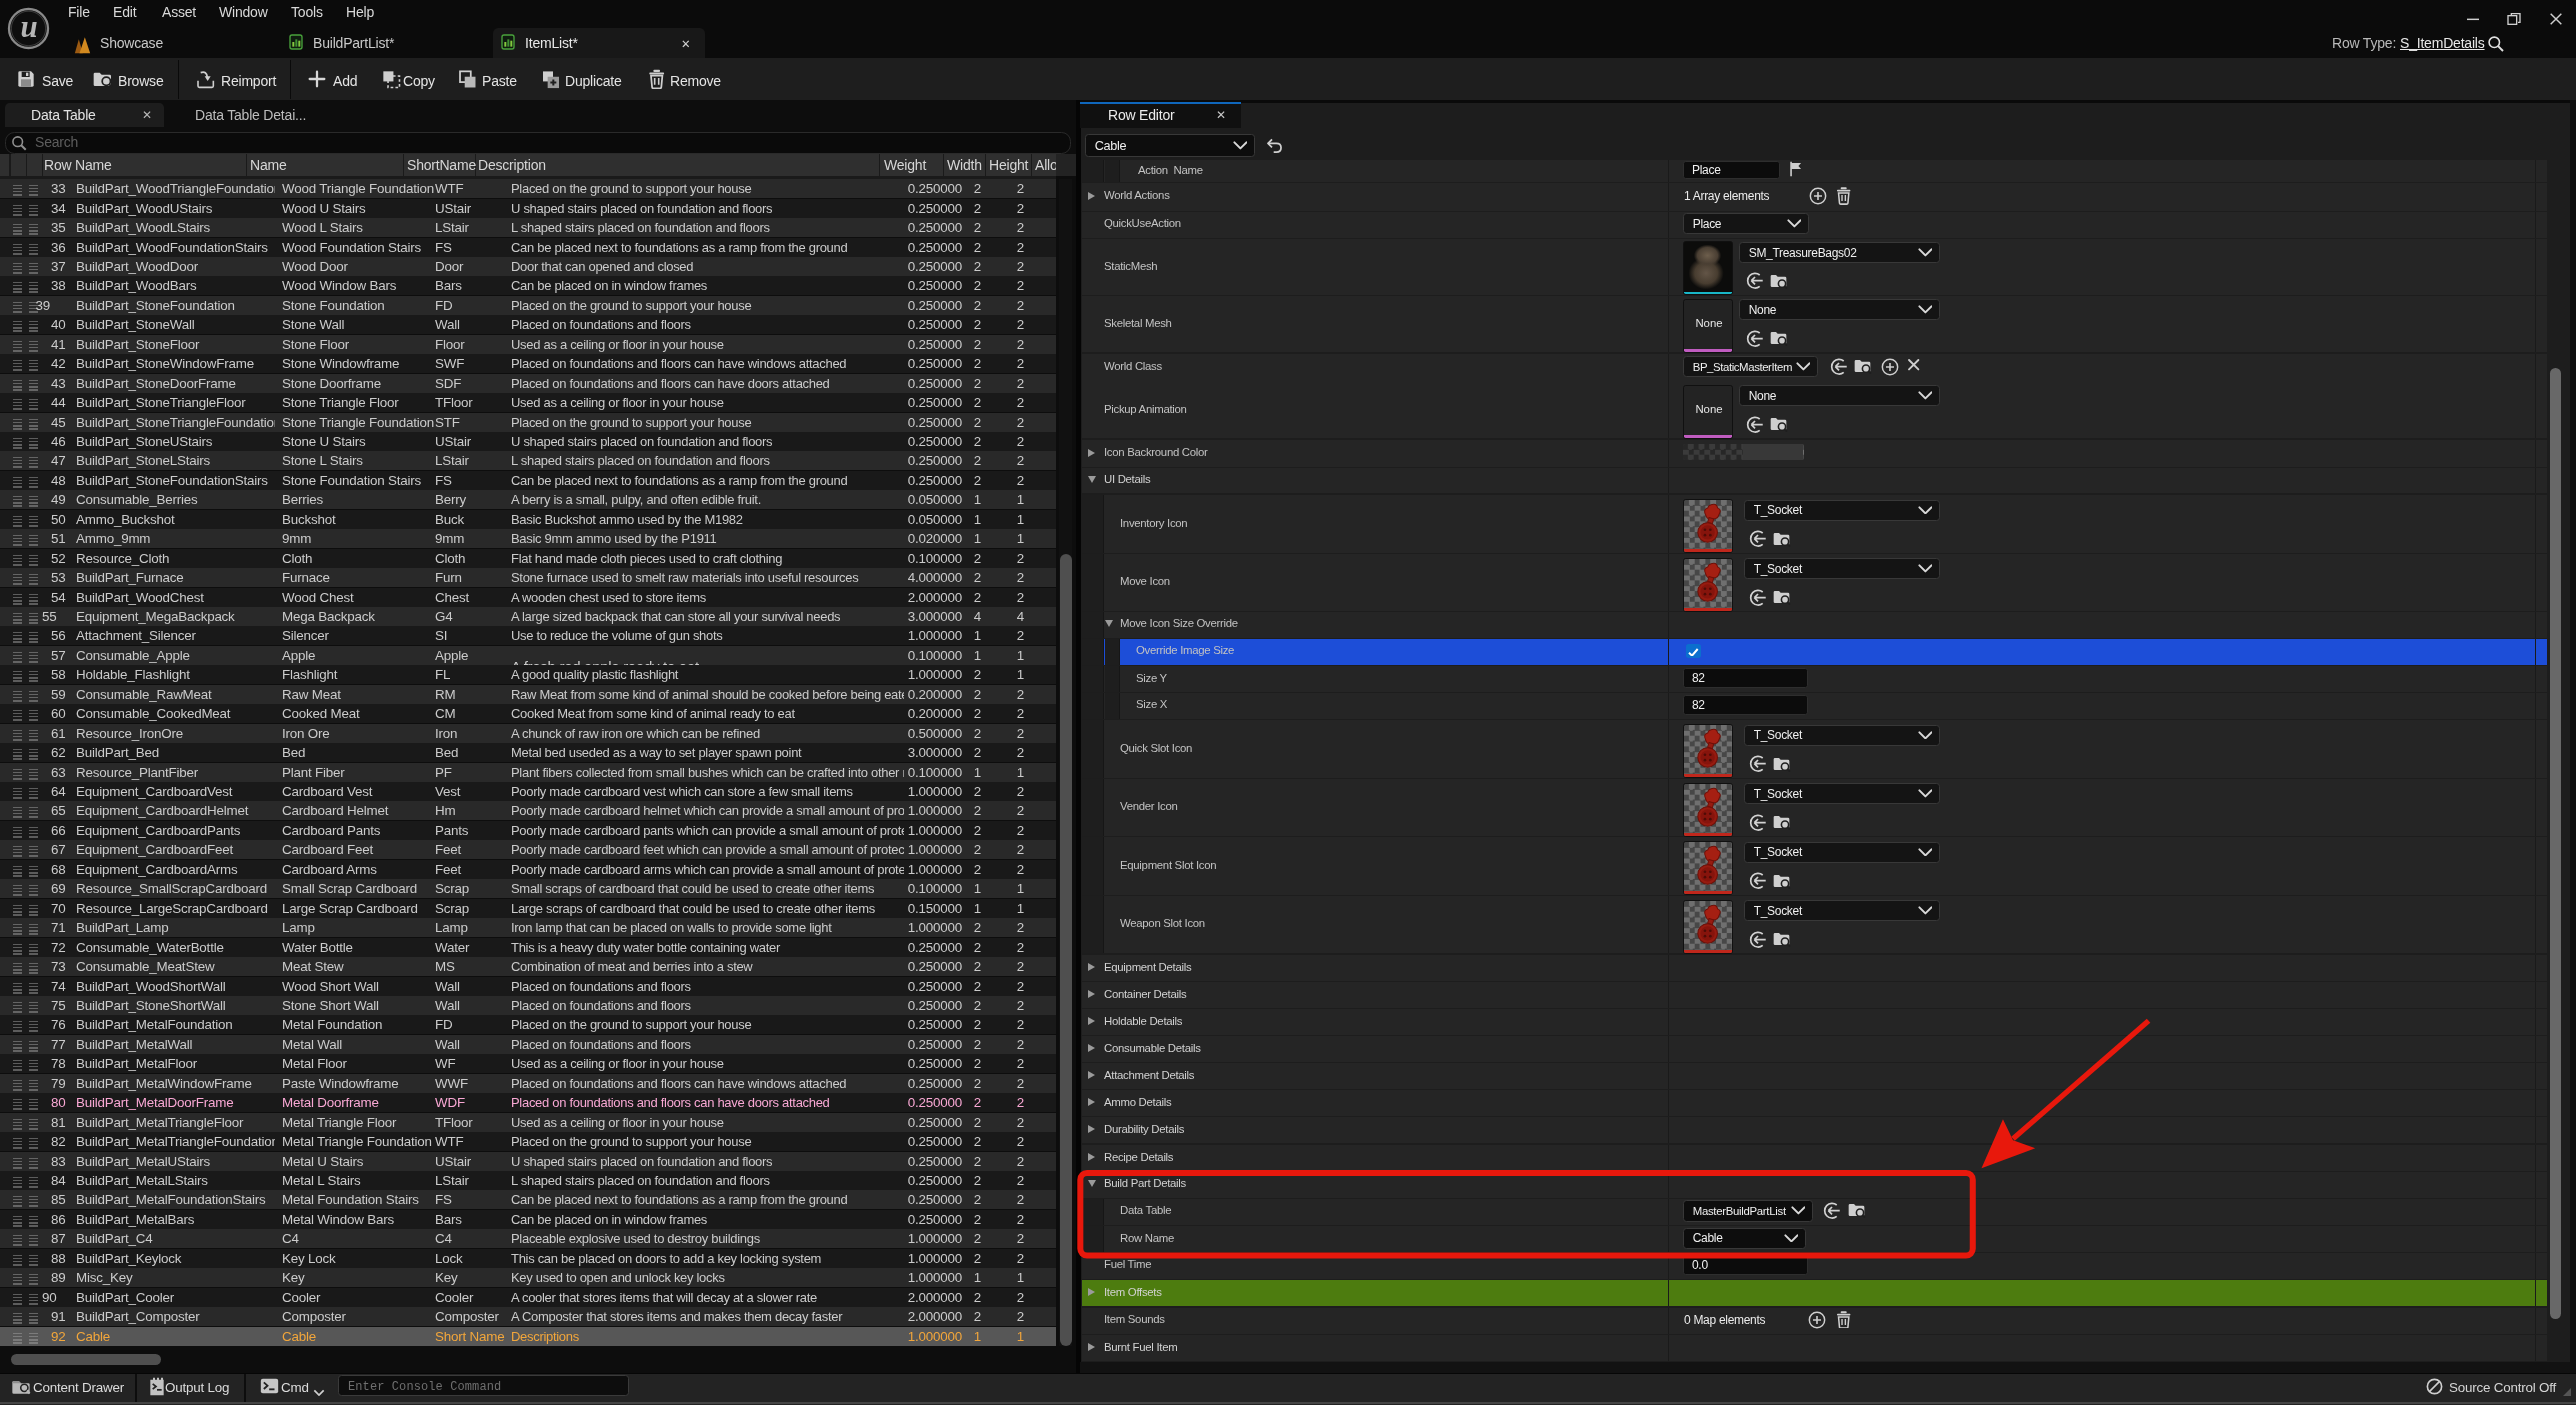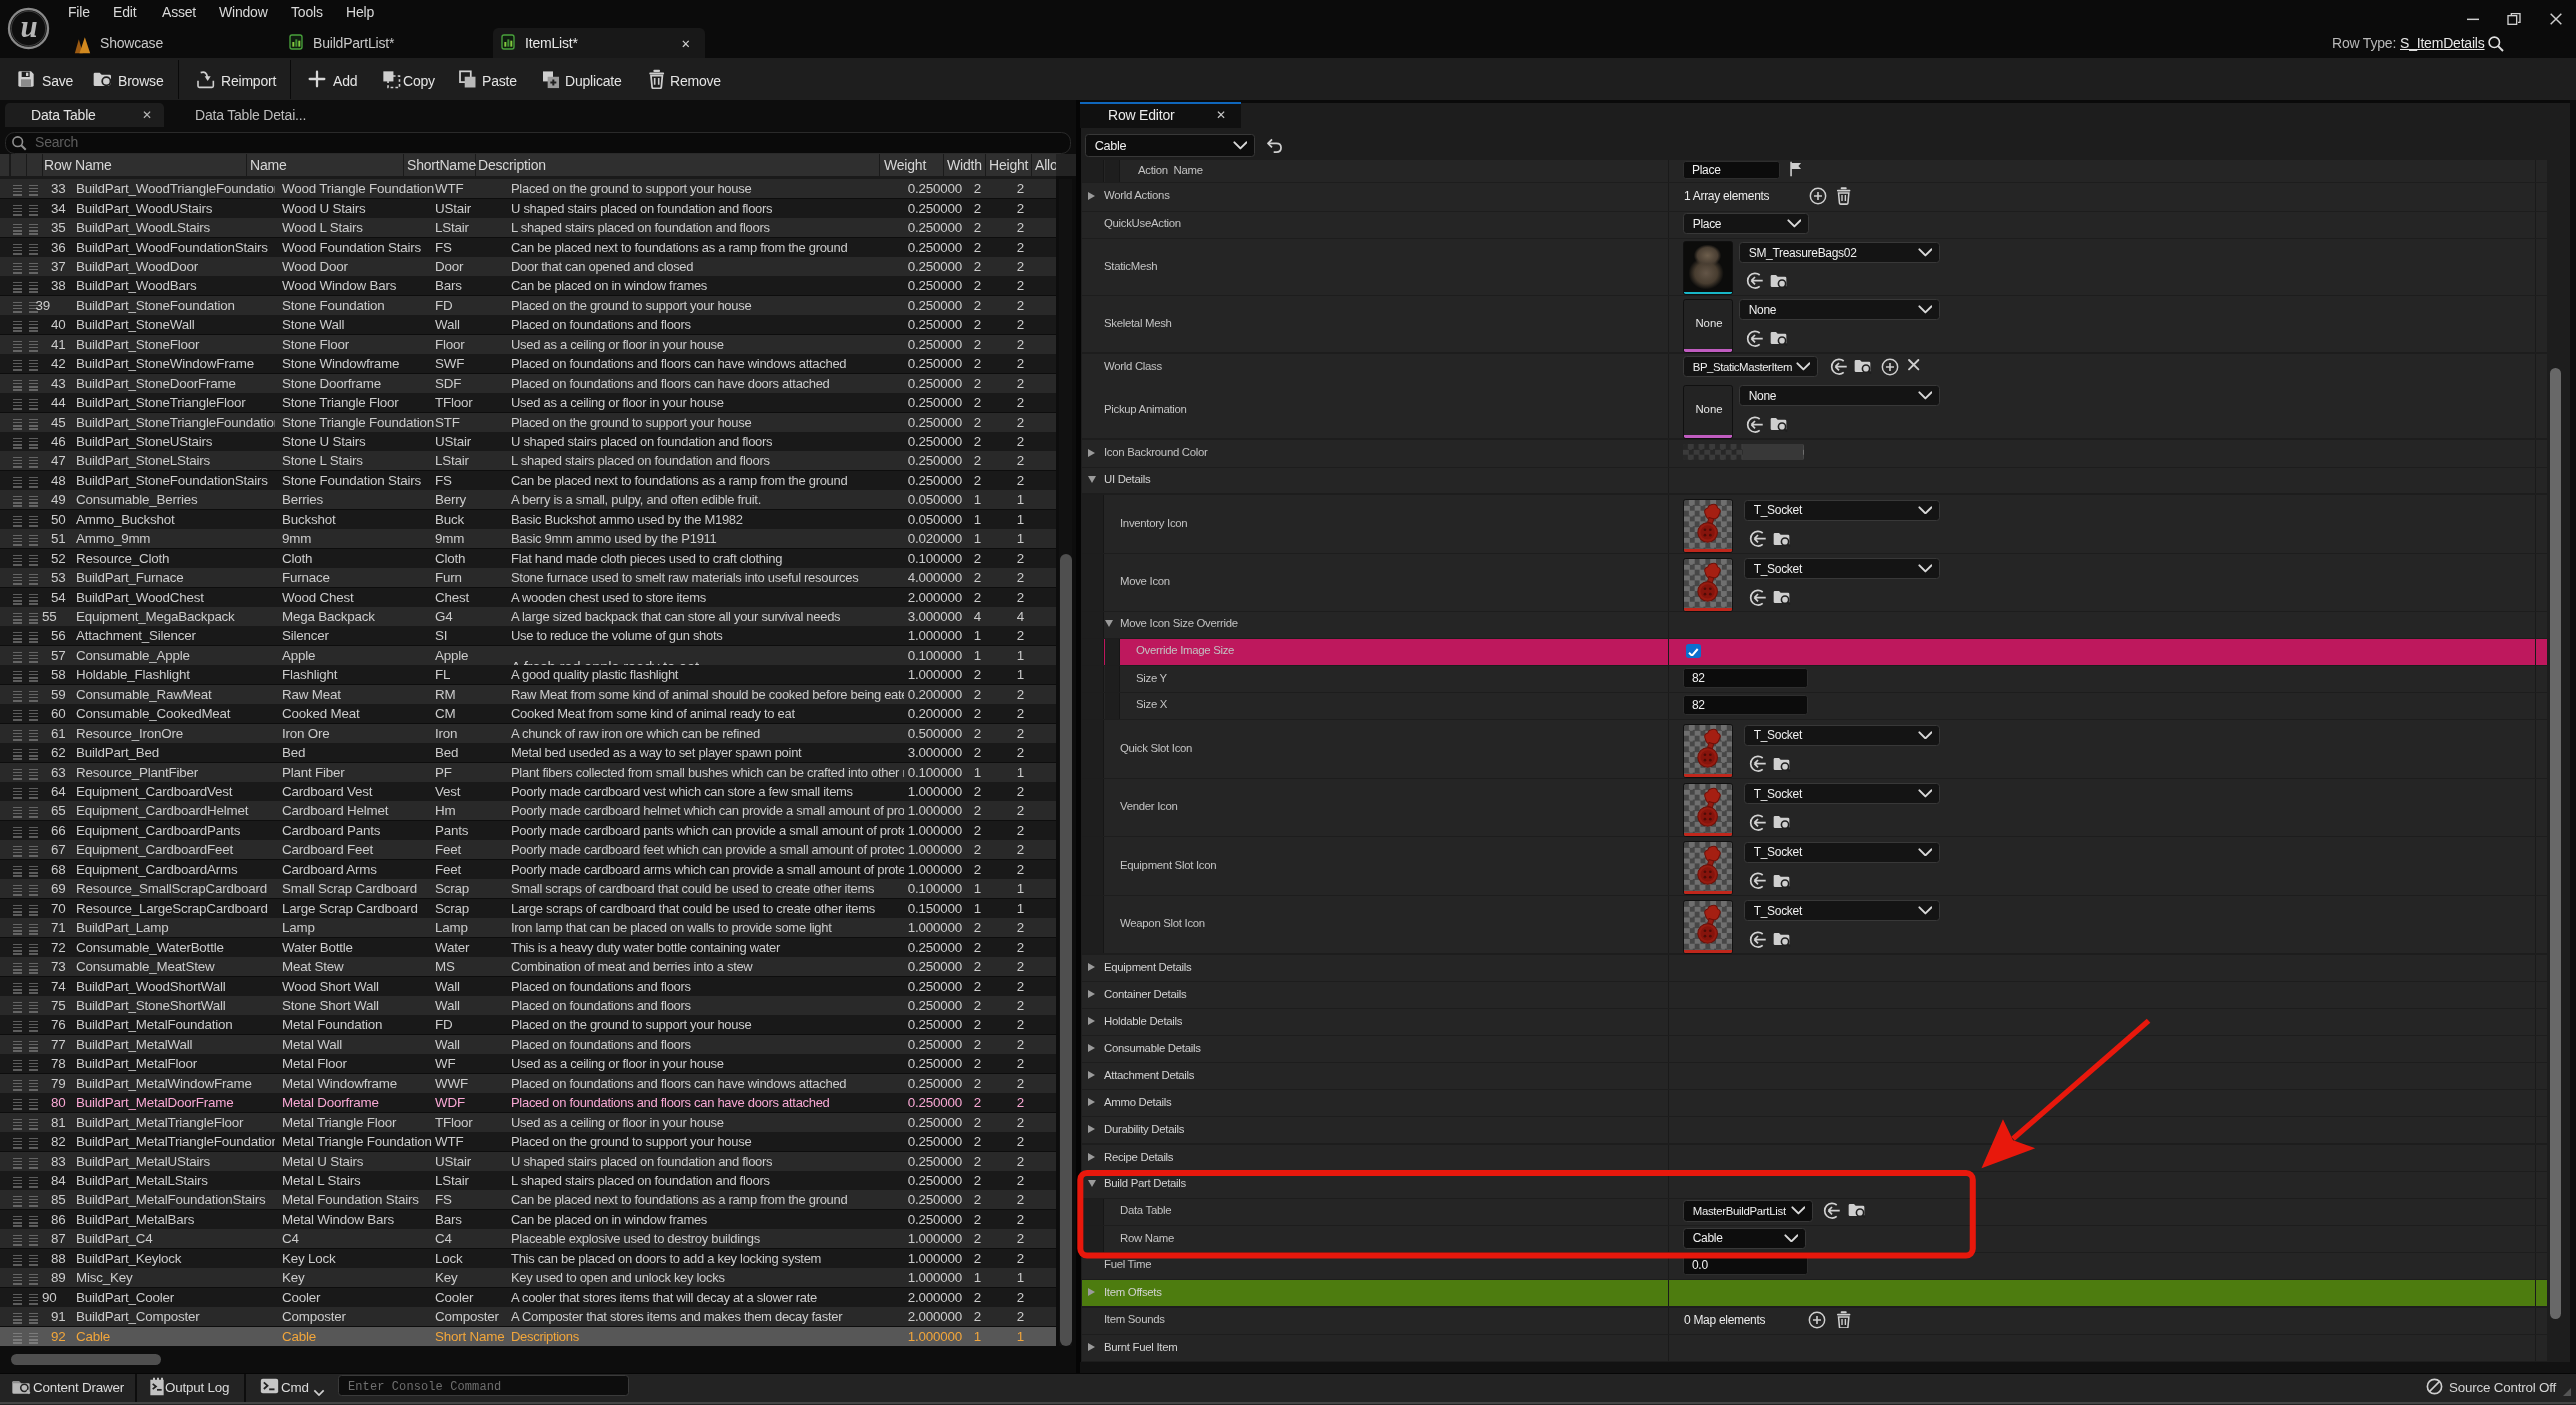--- a/index.html
+++ b/index.html
@@ -701,21 +701,21 @@
 <div class="abs txt" style="left:511px;top:2px;width:393px;overflow:hidden;font-size:13px;letter-spacing:-0.3px">Used as a ceiling or floor in your house</div>
 <div class="abs txt" style="left:861px;top:2px;width:101px;text-align:right">0.250000</div>
 <div class="abs txt" style="left:972px;top:2px;width:10.7px;text-align:center">2</div>
 <div class="abs txt" style="left:1015px;top:2px;width:10.7px;text-align:center">2</div>
 </div>
     <div class="abs" style="left:0;top:1074px;width:1056px;height:19.4px;background:#292929;color:#cbcbcb;font-size:13.4px;letter-spacing:-0.2px">
 <div class="abs" style="left:12.7px;top:4.7px"><span class="grip"></span></div>
 <div class="abs" style="left:29px;top:4.7px"><span class="grip"></span></div>
 <div class="abs txt" style="left:42px;top:2px;width:23.5px;text-align:right">79</div>
 <div class="abs txt" style="left:76px;top:2px;width:199px;overflow:hidden">BuildPart_MetalWindowFrame</div>
-<div class="abs txt" style="left:282px;top:2px;width:152px;overflow:hidden">Metal Windowframe</div>
+<div class="abs txt" style="left:282px;top:2px;width:152px;overflow:hidden">Paste Windowframe</div>
 <div class="abs txt" style="left:435px;top:2px;width:72px;overflow:hidden">WWF</div>
 <div class="abs txt" style="left:511px;top:2px;width:393px;overflow:hidden;font-size:13px;letter-spacing:-0.3px">Placed on foundations and floors can have windows attached</div>
 <div class="abs txt" style="left:861px;top:2px;width:101px;text-align:right">0.250000</div>
 <div class="abs txt" style="left:972px;top:2px;width:10.7px;text-align:center">2</div>
 <div class="abs txt" style="left:1015px;top:2px;width:10.7px;text-align:center">2</div>
 </div>
     <div class="abs" style="left:0;top:1093px;width:1056px;height:19.4px;background:#191919;color:#f9a8d4;font-size:13.4px;letter-spacing:-0.2px">
 <div class="abs" style="left:12.7px;top:4.7px"><span class="grip"></span></div>
 <div class="abs" style="left:29px;top:4.7px"><span class="grip"></span></div>
 <div class="abs txt" style="left:42px;top:2px;width:23.5px;text-align:right">80</div>
@@ -1093,21 +1093,21 @@
           <line x1="21.8" y1="19.8" x2="25.5" y2="23.5" stroke="#1f1f1f" stroke-width="2.8"></line>
         </svg></div>
     </div>
     <div class="abs" style="left:1082px;top:612px;width:1465px;height:25.5px;background:#252525">
       <div class="abs" style="left:0;top:0;width:21.5px;height:100%;background:#1e1e1e;border-right:1.3px solid #161616"></div>
       <div class="abs" style="left:586px;top:0;width:1.3px;height:100%;background:#1a1a1a"></div>
       <div class="abs" style="left:1453px;top:0;width:1.3px;height:100%;background:#1a1a1a"></div>
       <div class="exp down" style="left:23px;top:8px"></div>
       <div class="lbl" style="left:38px;top:5.4px;color:#c3c3c3">Move Icon Size Override</div>
     </div>
-    <div class="abs" style="left:1082px;top:639px;width:1465px;height:25.5px;background:#be185d">
+    <div class="abs" style="left:1082px;top:639px;width:1465px;height:25.5px;background:#1d4ed8">
       <div class="abs" style="left:0;top:0;width:21.5px;height:100%;background:#1e1e1e;border-right:1.3px solid #161616"></div>
       <div class="abs" style="left:23px;top:0;width:14.8px;height:100%;background:#1e1e1e;border-right:1.3px solid #161616"></div>
       <div class="abs" style="left:586px;top:0;width:1.3px;height:100%;background:#1a1a1a"></div>
       <div class="abs" style="left:1453px;top:0;width:1.3px;height:100%;background:#1a1a1a"></div>
       <div class="lbl" style="left:54px;top:5.4px;color:#c3c3c3">Override Image Size</div>
       <div class="abs" style="left:604px;top:4.7px;width:14.8px;height:14.8px;background:#0b6fce;border-radius:2.7px">
         <div class="abs" style="left:2px;top:2.7px"><svg width="10.7" height="8.7" viewBox="0 0 16 13">
             <path d="M1.5 7 L6 11.5 L14.5 1.5" fill="none" stroke="#fff" stroke-width="3"></path>
           </svg></div>
       </div>

